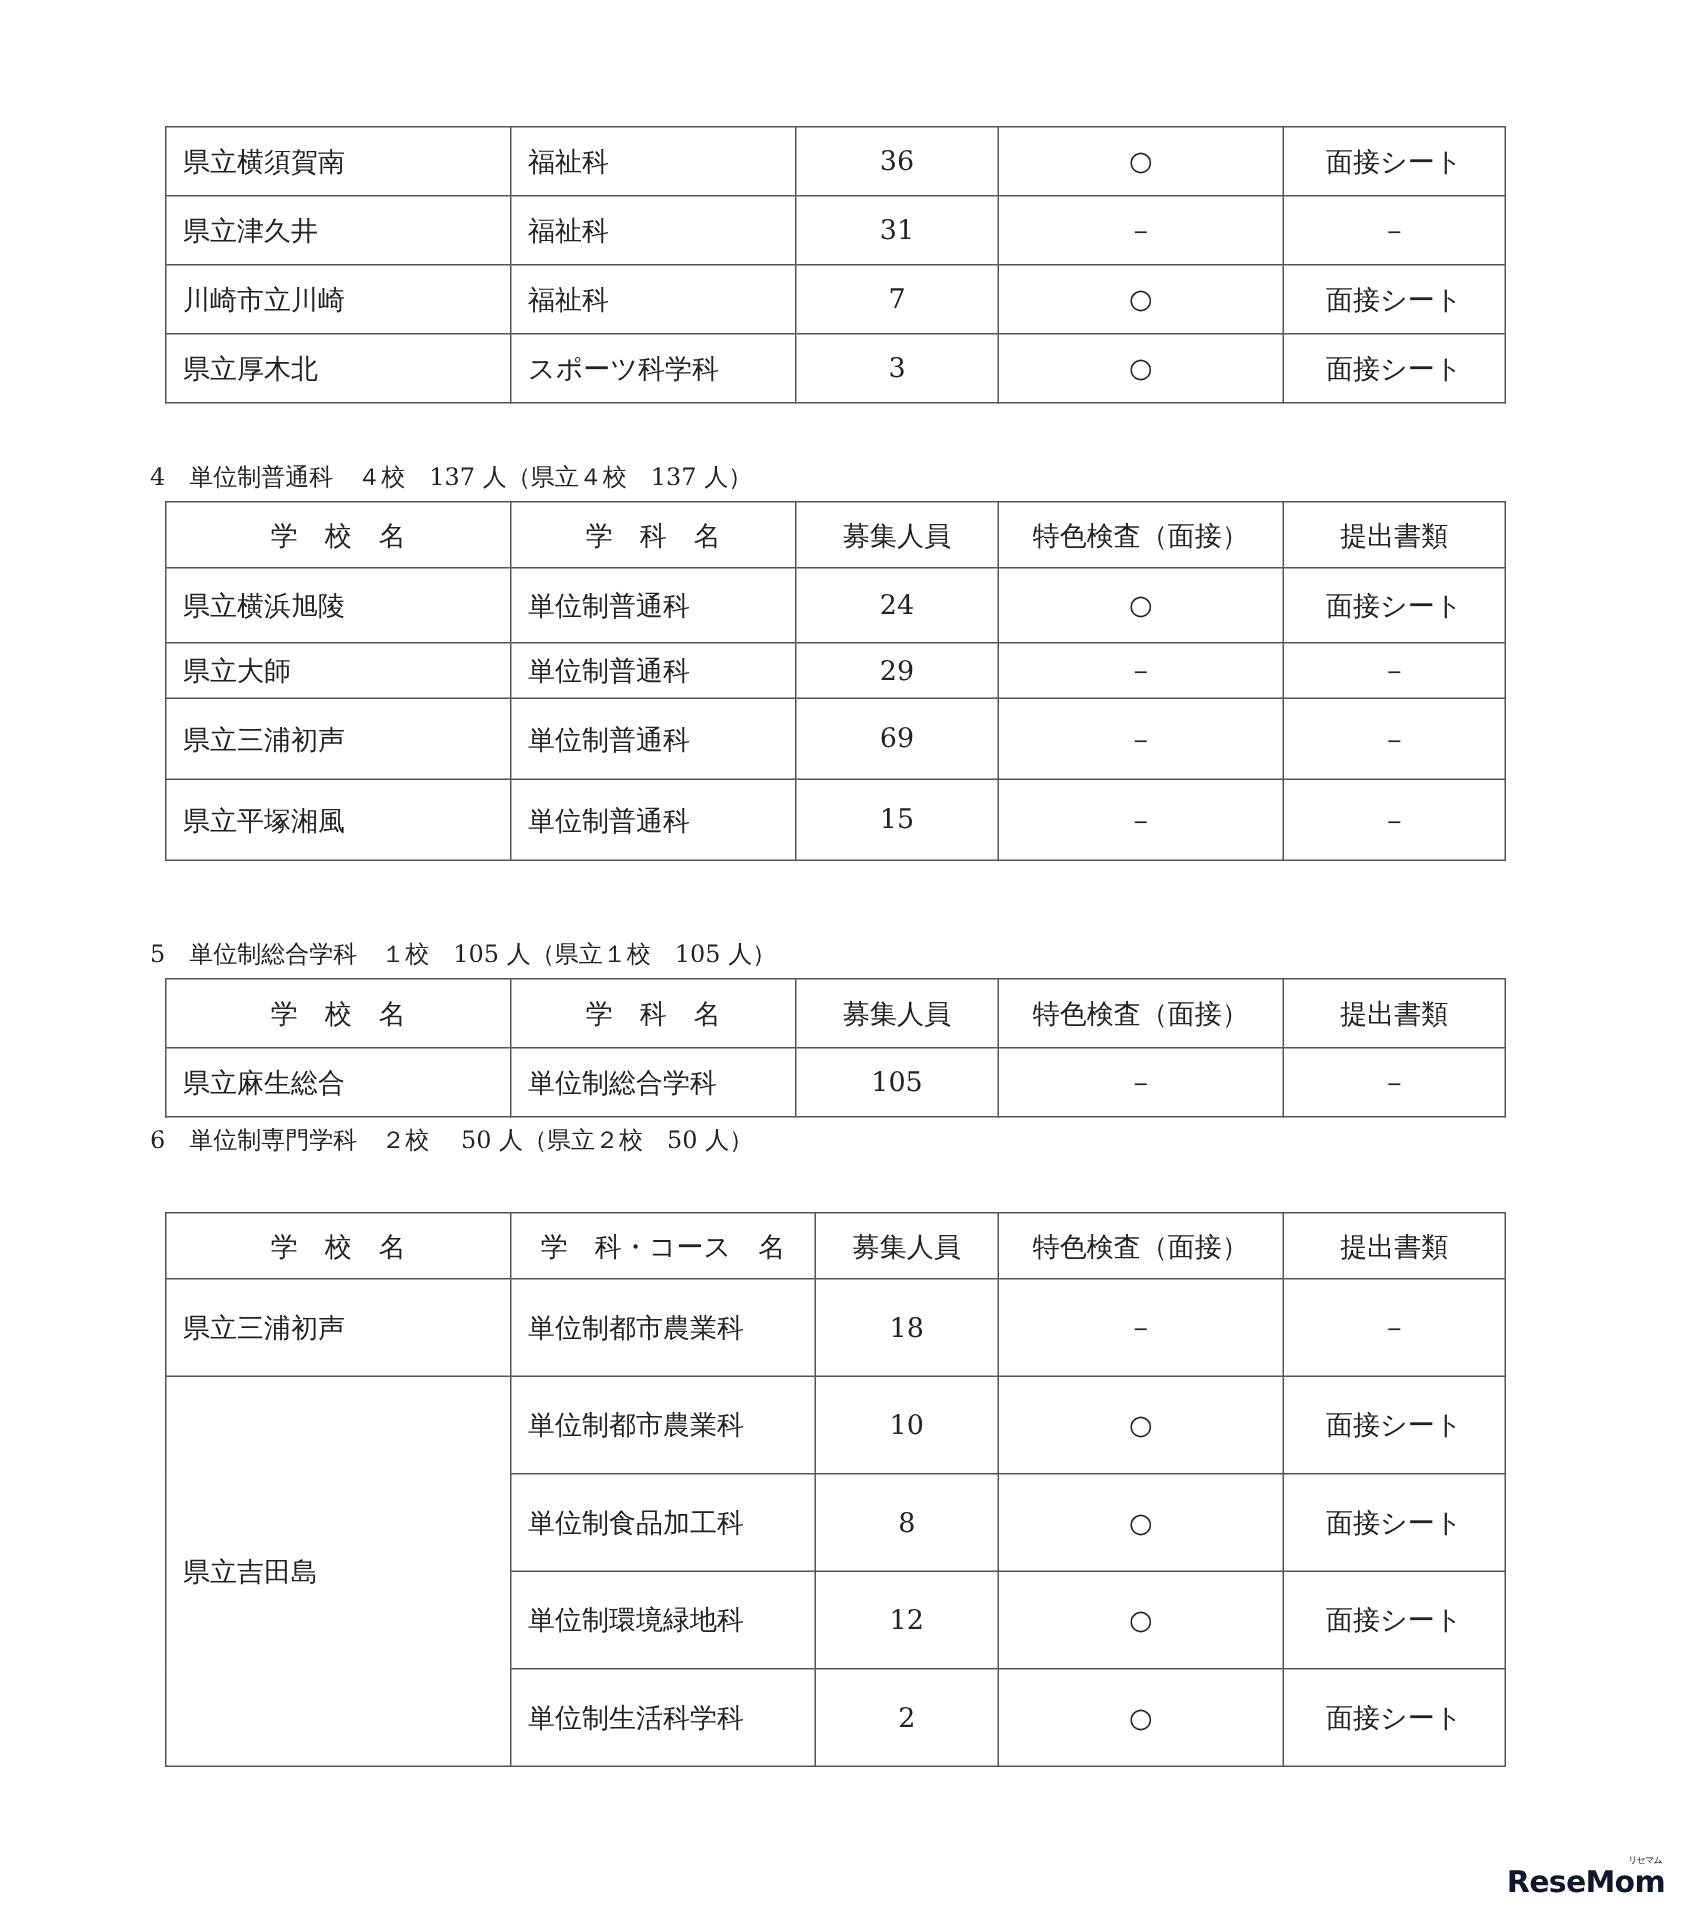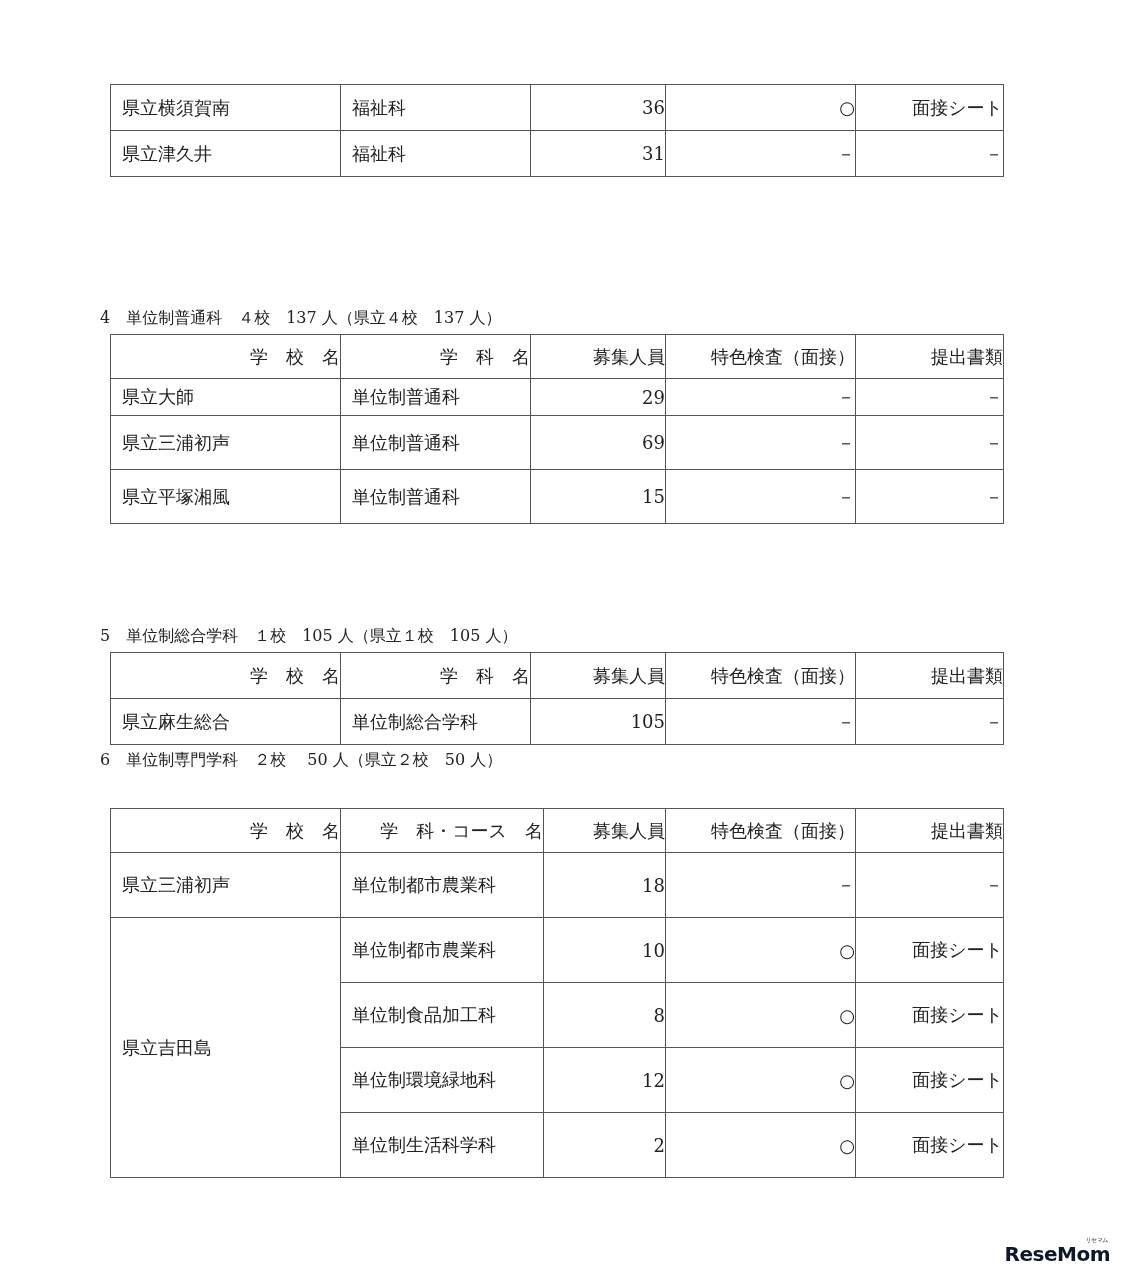--- a/index.html
+++ b/index.html
@@ -1,21 +1,21 @@
 <!DOCTYPE html>
 <html><head>
 <meta charset="utf-8">
 <style>
   html, body { margin:0; padding:0; background:#ffffff; }
   body { width:1124px; height:1280px; position:relative; overflow:hidden;
          font-family:"DejaVu Serif","Liberation Serif",serif; color:#222; }
   table { position:absolute; border-collapse:collapse; left:110px; font-size:18px; }
   td, th { border:1.5px solid #555; padding:0; font-weight:normal; }
   td.l { text-align:left; padding-left:11px; }
-  td.c, th { text-align:right; }
+  td.c, th { text-align:center; }
   .heading { position:absolute; left:100px; font-size:16px; white-space:pre; }
   .logo { position:absolute; right:14px; bottom:14px; font-family:"DejaVu Sans","Liberation Sans",sans-serif;
           font-weight:bold; font-size:20px; color:#0f172a; letter-spacing:-0.5px; }
   .logo small { position:absolute; top:-6px; right:2px; font-size:6px; font-weight:normal; }
 </style>
 </head>
 <body>
 
 <table style="top:84px;">
   <colgroup>
@@ -33,39 +33,60 @@
     <td class="c">○</td>
     <td class="c">面接シート</td>
   </tr>
   <tr style="height:46px">
     <td class="l">県立津久井</td>
     <td class="l">福祉科</td>
     <td class="c">31</td>
     <td class="c">－</td>
     <td class="c">－</td>
   </tr>
+  <tr style="height:46px">
+    <td class="l">川崎市立川崎</td>
+    <td class="l">福祉科</td>
+    <td class="c">7</td>
+    <td class="c">○</td>
+    <td class="c">面接シート</td>
+  </tr>
+  <tr style="height:46px">
+    <td class="l">県立厚木北</td>
+    <td class="l">スポーツ科学科</td>
+    <td class="c">3</td>
+    <td class="c">○</td>
+    <td class="c">面接シート</td>
+  </tr>
 </tbody>
   </table>
 
 <div class="heading" style="top:308px;">4　単位制普通科　４校　137 人（県立４校　137 人）</div>
 <table style="top:334px;">
   <colgroup>
       <col style="width:230px">
       <col style="width:190px">
       <col style="width:135px">
       <col style="width:190px">
       <col style="width:148px">
     </colgroup>
   <tbody>
       <tr style="height:44px">
     <th>学　校　名</th>
     <th>学　科　名</th>
     <th>募集人員</th>
     <th>特色検査（面接）</th>
     <th>提出書類</th>
+  </tr>
+  <tr style="height:50px">
+    <td class="l">県立横浜旭陵</td>
+    <td class="l">単位制普通科</td>
+    <td class="c">24</td>
+    <td class="c">○</td>
+    <td class="c">面接シート</td>
   </tr>
   <tr style="height:37px">
     <td class="l">県立大師</td>
     <td class="l">単位制普通科</td>
     <td class="c">29</td>
     <td class="c">－</td>
     <td class="c">－</td>
   </tr>
   <tr style="height:54px">
     <td class="l">県立三浦初声</td>

